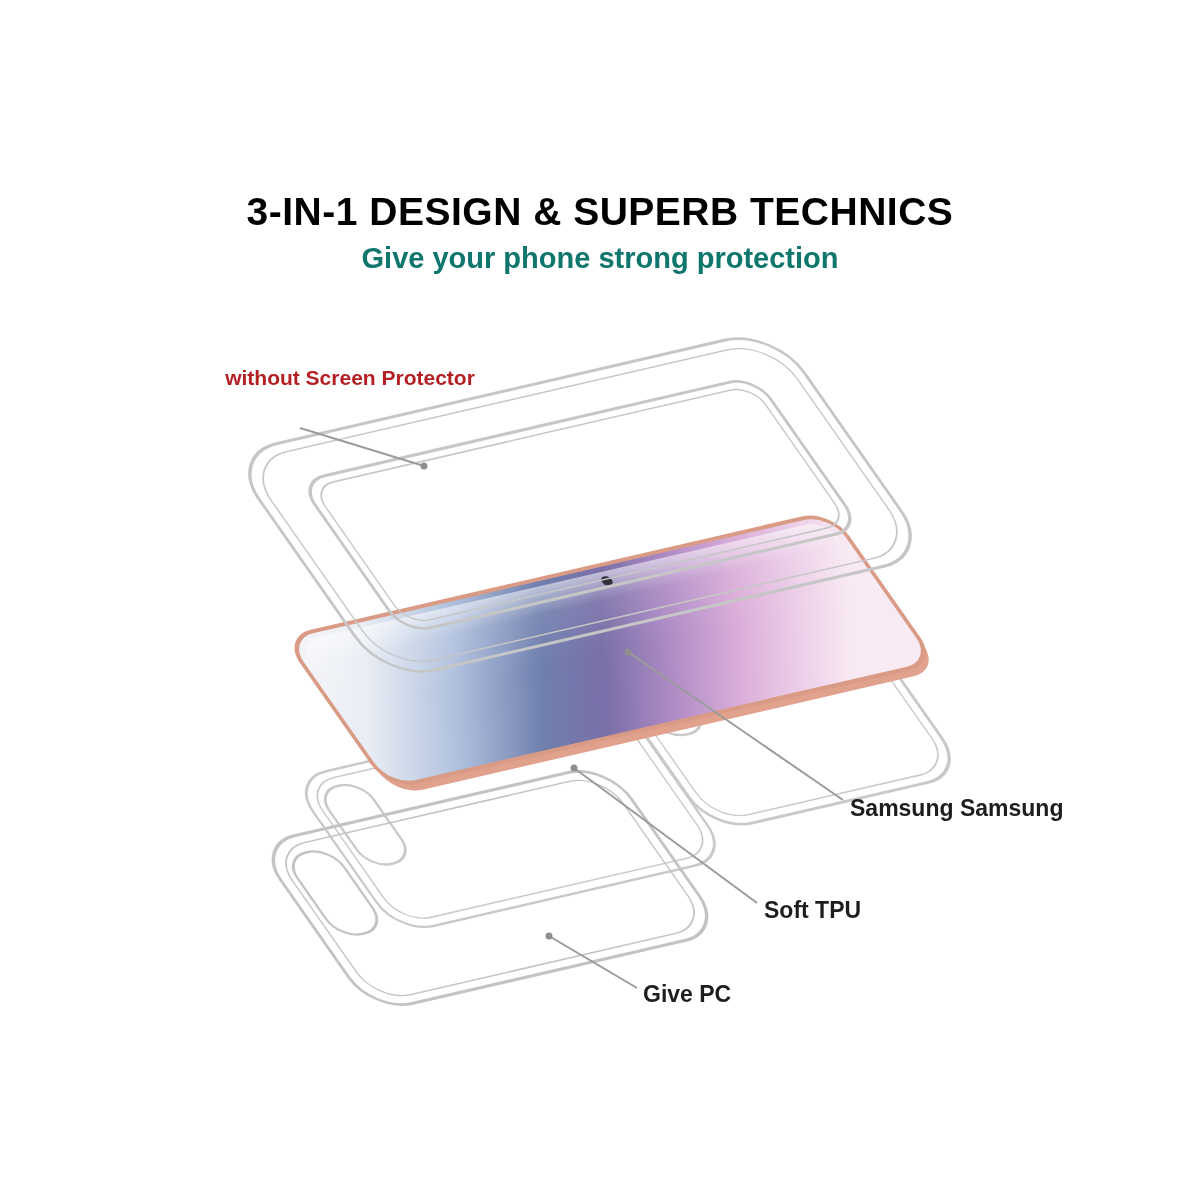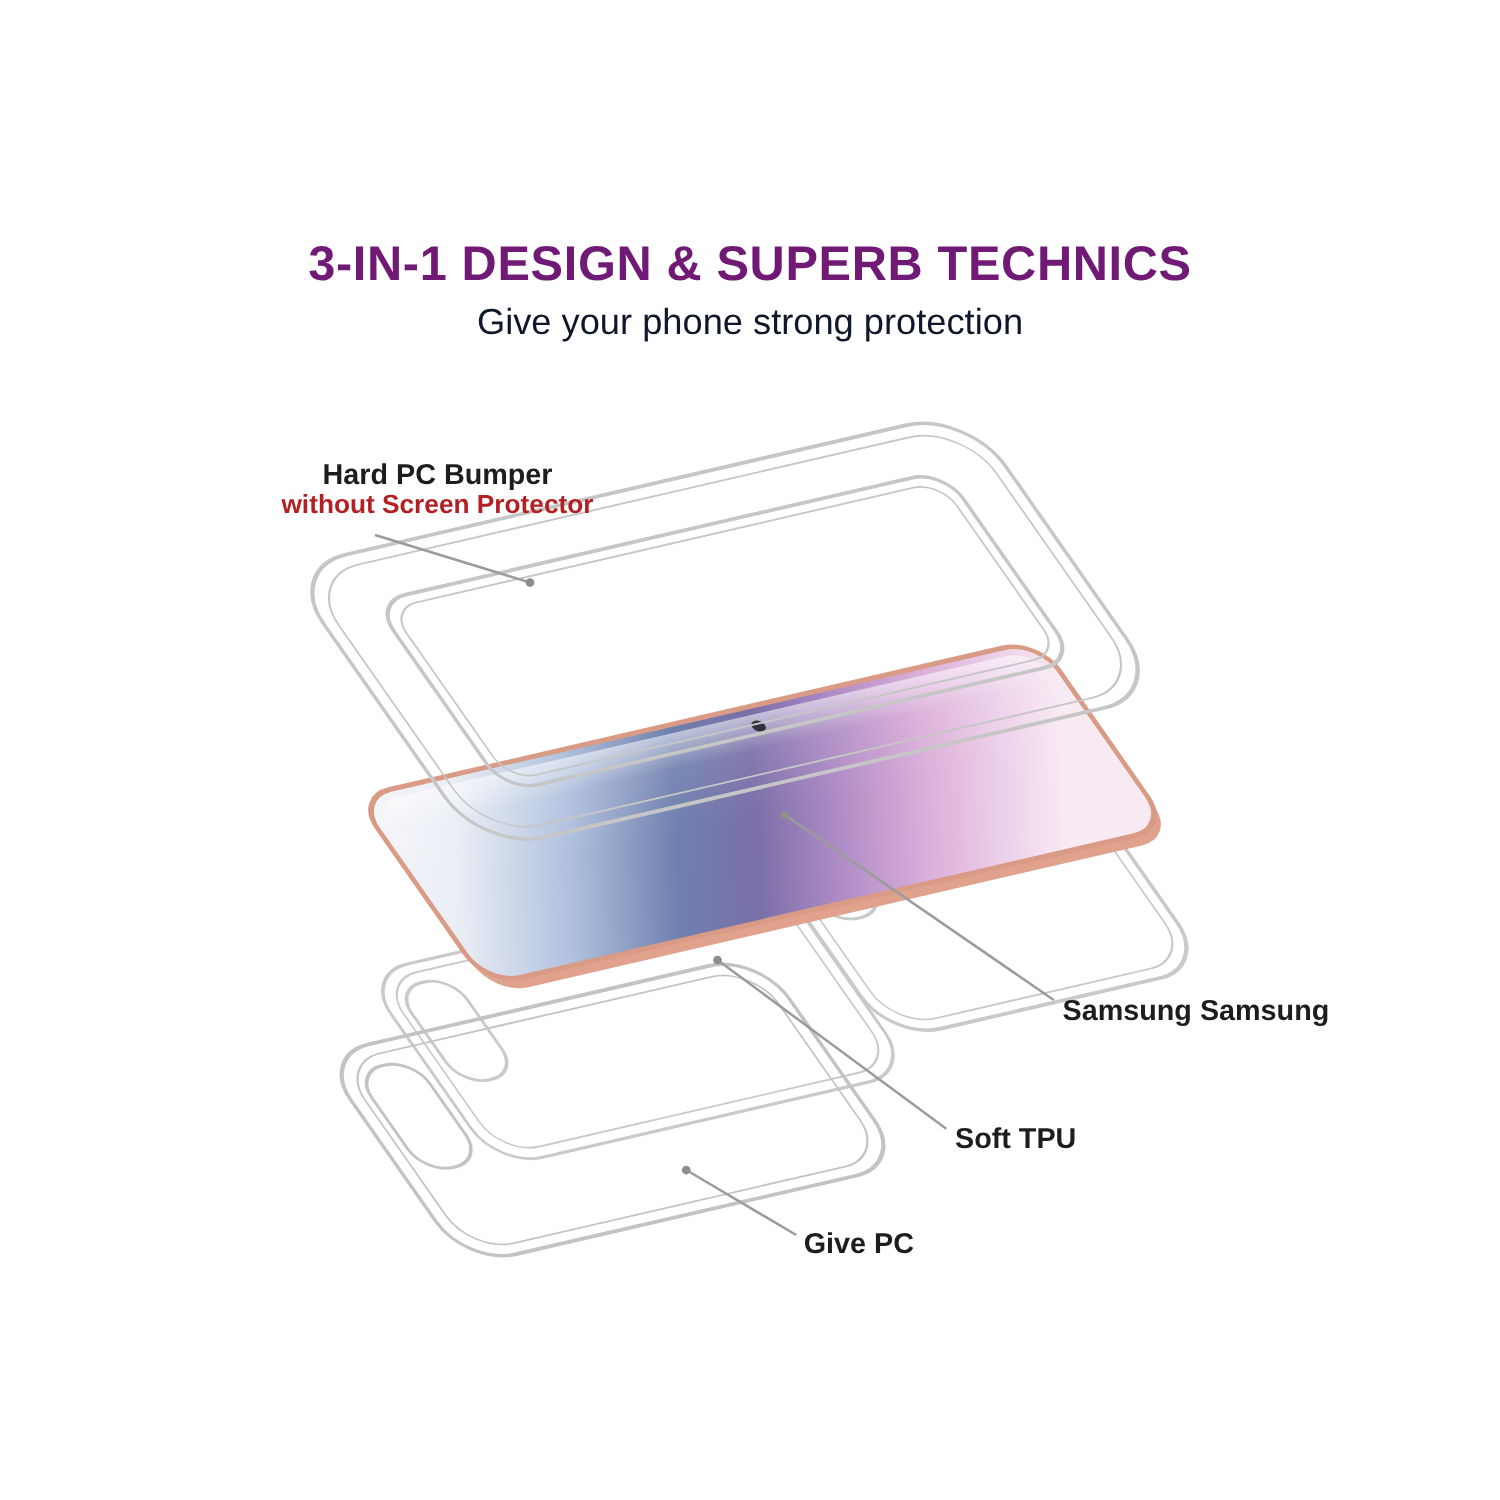--- a/index.html
+++ b/index.html
@@ -15,28 +15,28 @@
     position: absolute;
     top: 190px;
     left: 0;
     width: 100%;
     text-align: center;
     z-index: 3;
   }
   .title {
     font-size: 39px;
     font-weight: bold;
-    color: #701a75;
+    color: #000000;
     letter-spacing: 0.5px;
     margin: 0;
   }
   .subtitle {
     font-size: 29px;
-    font-weight: normal;
-    color: #0f172a;
+    font-weight: bold;
+    color: #0f766e;
     margin: 8px 0 0 0;
   }
   svg.diagram {
     position: absolute;
     inset: 0;
     width: 1200px;
     height: 1200px;
     z-index: 1;
   }
   .callout {
@@ -123,21 +123,20 @@
     </g>
     <g fill="#8e8e8e" stroke="none">
       <circle cx="424" cy="466" r="3.5"></circle>
       <circle cx="628" cy="652" r="3.5"></circle>
       <circle cx="574" cy="768" r="3.5"></circle>
       <circle cx="549" cy="936" r="3.5"></circle>
     </g>
   </svg>
 
   <div class="callout center" style="left:210px; top:366px; width:280px;">
-    <div>Hard PC Bumper</div>
     <div class="red sub">without Screen Protector</div>
   </div>
 
   <div class="callout red" style="left:850px; top:795px;">Samsung Samsung</div>
 
   <div class="callout" style="left:764px; top:897px;">Soft TPU</div>
 
   <div class="callout" style="left:643px; top:981px;">Give PC</div>
 
 </div>

